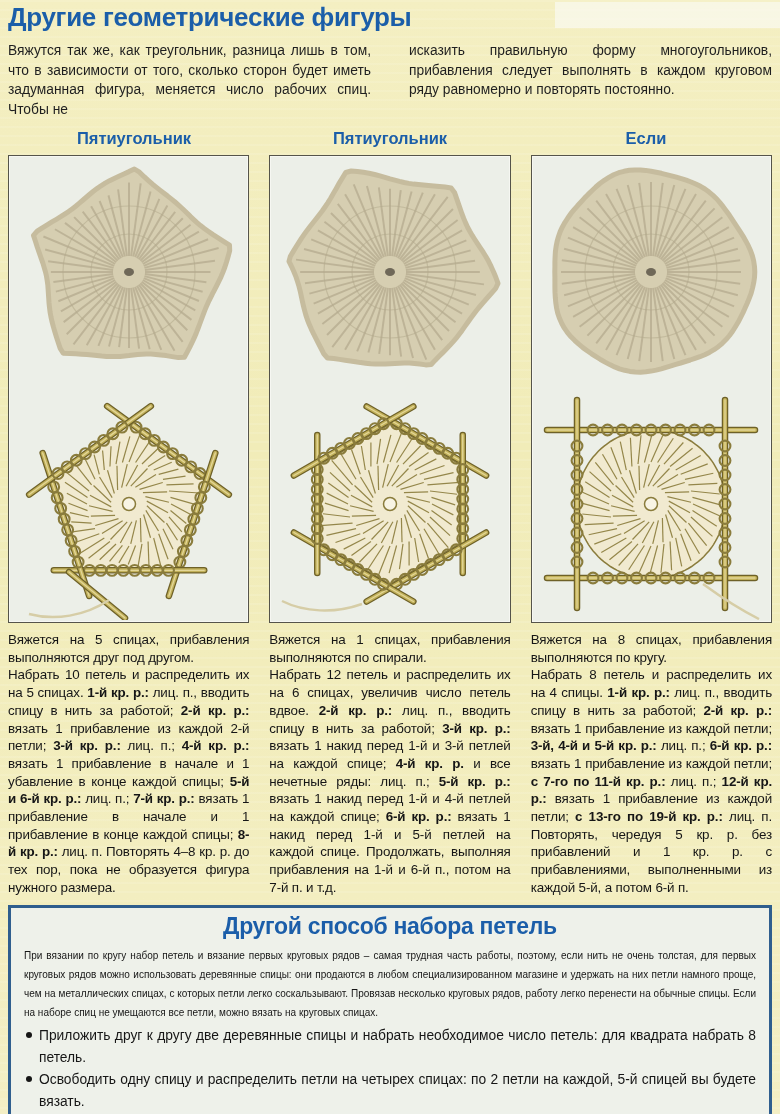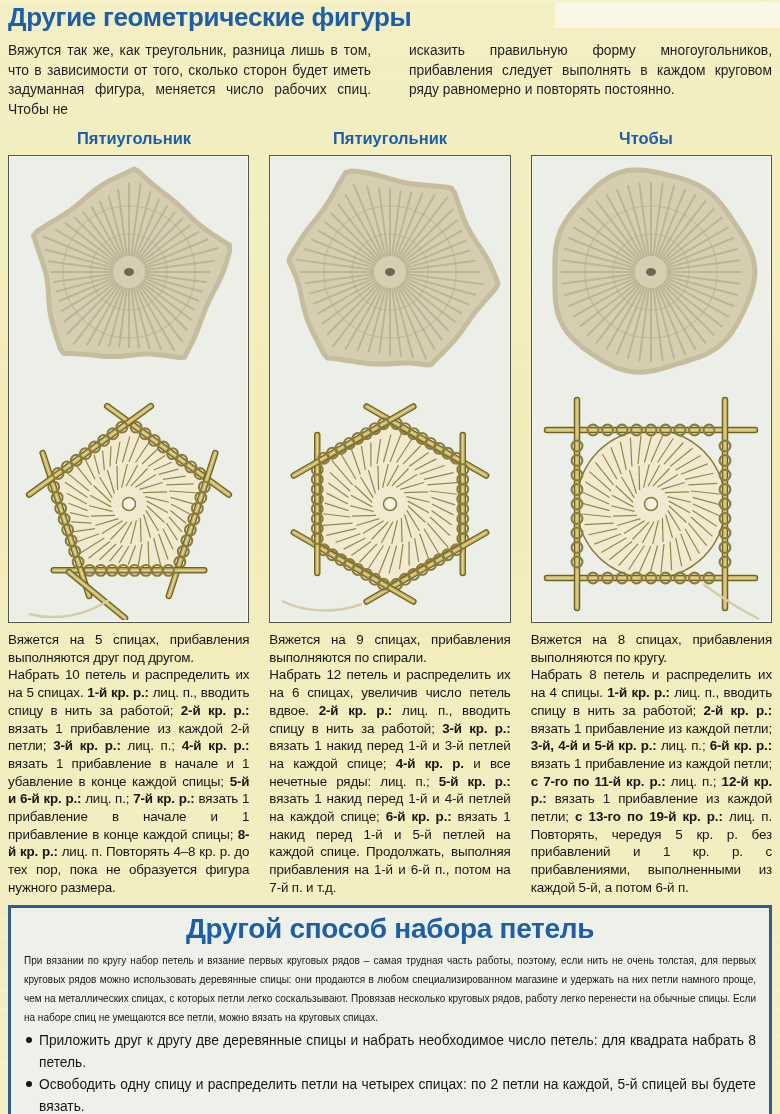--- a/index.html
+++ b/index.html
@@ -33,21 +33,21 @@
   .art{width:232px;height:232px;flex:0 0 auto;}
   .art svg{display:block;overflow:hidden;}
   .instructions{display:flex;gap:20px;margin-top:8px;}
   .instr{flex:1;font-size:13.4px;line-height:17.7px;text-align:justify;letter-spacing:-.15px;color:#161616;}
   .instr p{margin:0;}
   .b{font-weight:bold;}
   .castbox{
     margin:8px 0 0;border:3px solid #2f5e8e;background:#eef1ea;
     box-sizing:border-box;padding:2px 13px 10px;
   }
-  .castbox h2{color:#1b5ea9;text-align:center;font-size:28px;margin:3px 0 6px;font-weight:bold;letter-spacing:-.3px;}
+  .castbox h2{color:#1b5ea9;text-align:center;font-size:23px;margin:3px 0 6px;font-weight:bold;letter-spacing:-.3px;}
   .castbox .para{font-size:10px;line-height:19px;text-align:justify;margin:0 0 3px;color:#161616;}
   .cast-steps{margin:2px 0 0;}
   .cast-step{
     position:relative;padding-left:15px;font-size:13.8px;line-height:22px;
     text-align:justify;color:#161616;
   }
   .cast-step::before{
     content:"";position:absolute;left:2px;top:7px;width:6px;height:6px;border-radius:50%;background:#161616;
   }
 </style>
@@ -60,21 +60,21 @@
   <h1 class="page-title">Другие геометрические фигуры</h1>
 
   <div class="intro">
     <div class="col">Вяжутся так же, как треугольник, разница лишь в том, что в зависимости от того, сколько сторон будет иметь задуманная фигура, меняется число рабочих спиц. Чтобы не</div>
     <div class="col">исказить правильную форму многоугольников, прибавления следует выполнять в каждом круговом ряду равномерно и повторять постоянно.</div>
   </div>
 
   <div class="col-headers">
     <div class="hdr">Пятиугольник</div>
     <div class="hdr">Пятиугольник</div>
-    <div class="hdr">Чтобы</div>
+    <div class="hdr">Если</div>
   </div>
 
   <div class="boards">
     <div class="board">
       <div class="art">
           <svg viewBox="0 0 232 232" width="232" height="232">
             <path d="M210.0,116.0L208.0,120.8L205.8,125.4L203.6,129.9L201.4,134.2L199.2,138.3L197.2,142.4L195.2,146.4L193.4,150.5L191.7,154.6L190.1,158.8L188.5,163.1L186.9,167.5L185.2,172.0L183.4,176.7L181.4,181.4L179.2,186.2L176.8,191.1L174.2,196.1L171.4,201.3L165.4,201.6L159.1,200.6L153.2,199.6L147.8,198.9L142.8,198.4L138.0,198.1L133.4,198.1L129.0,198.3L124.7,198.6L120.4,199.1L116.0,199.6L111.6,200.0L107.1,200.4L102.6,200.6L98.0,200.6L93.4,200.4L88.7,200.1L83.9,199.6L79.0,199.1L73.9,198.6L68.6,198.2L62.9,197.8L56.8,197.5L50.2,197.2L47.2,192.4L45.3,186.7L43.5,181.2L41.9,176.0L40.4,170.9L39.1,166.0L38.0,161.1L37.1,156.2L36.5,151.4L36.0,146.7L35.7,142.1L35.4,137.6L35.1,133.2L34.8,128.9L34.2,124.6L33.5,120.3L32.5,116.0L31.2,111.6L29.8,106.9L28.1,102.1L26.3,96.9L24.4,91.5L22.5,85.6L20.5,79.4L24.2,75.1L29.3,71.8L34.2,68.8L38.9,65.9L43.4,63.3L47.7,60.7L51.7,58.1L55.6,55.6L59.2,52.9L62.7,50.2L66.1,47.4L69.5,44.5L73.0,41.5L76.5,38.5L80.1,35.5L84.0,32.6L88.0,29.8L92.2,27.2L96.6,24.7L101.2,22.4L105.9,20.2L110.9,17.9L116.0,15.6L121.4,13.0L126.5,16.2L131.1,20.7L135.4,24.6L139.5,28.2L143.5,31.4L147.3,34.4L151.0,37.3L154.7,40.1L158.2,42.9L161.7,45.7L165.0,48.6L168.2,51.5L171.4,54.5L174.5,57.5L177.5,60.6L180.7,63.6L184.0,66.6L187.5,69.6L191.3,72.5L195.5,75.5L200.0,78.6L205.1,81.8L210.5,85.3L216.5,89.1L216.7,94.6L215.2,100.3L213.6,105.7L211.9,111.0Z" fill="#d6ceb1" stroke="#c6bc9e" stroke-width="5" stroke-linejoin="round"></path>
             <line x1="132" y1="116" x2="197.48611736337534" y2="116" stroke="#b3a98d" stroke-width="2" opacity="0.7"></line>
             <line x1="131.86311778198097" y1="118.08841907552082" x2="193.4342046107849" y2="126.19440643570327" stroke="#b3a98d" stroke-width="2" opacity="0.7"></line>
             <line x1="131.45481322062508" y1="120.14110472164033" x2="189.6431085047072" y2="135.73261145195383" stroke="#b3a98d" stroke-width="2" opacity="0.7"></line>
@@ -631,21 +631,21 @@
         </div>
     </div>
   </div>
 
   <div class="instructions">
     <div class="instr">
       <p>Вяжется на 5 спицах, прибавления выполняются друг под другом.</p>
       <p><span>Набрать 10 петель и распределить их на 5 спицах. </span><span class="b">1-й кр. р.:</span><span> лиц. п., вводить спицу в нить за работой; </span><span class="b">2-й кр. р.:</span><span> вязать 1 прибавление из каждой 2-й петли; </span><span class="b">3-й кр. р.:</span><span> лиц. п.; </span><span class="b">4-й кр. р.:</span><span> вязать 1 прибавление в начале и 1 убавление в конце каждой спицы; </span><span class="b">5-й и 6-й кр. р.:</span><span> лиц. п.; </span><span class="b">7-й кр. р.:</span><span> вязать 1 прибавление в начале и 1 прибавление в конце каждой спицы; </span><span class="b">8-й кр. р.:</span><span> лиц. п. Повторять 4–8 кр. р. до тех пор, пока не образуется фигура нужного размера.</span></p>
     </div>
     <div class="instr">
-      <p>Вяжется на 9 спицах, прибавления выполняются по спирали.</p>
+      <p>Вяжется на 1 спицах, прибавления выполняются по спирали.</p>
       <p><span>Набрать 12 петель и распределить их на 6 спицах, увеличив число петель вдвое. </span><span class="b">2-й кр. р.:</span><span> лиц. п., вводить спицу в нить за работой; </span><span class="b">3-й кр. р.:</span><span> вязать 1 накид перед 1-й и 3-й петлей на каждой спице; </span><span class="b">4-й кр. р.</span><span> и все нечетные ряды: лиц. п.; </span><span class="b">5-й кр. р.:</span><span> вязать 1 накид перед 1-й и 4-й петлей на каждой спице; </span><span class="b">6-й кр. р.:</span><span> вязать 1 накид перед 1-й и 5-й петлей на каждой спице. Продолжать, выполняя прибавления на 1-й и 6-й п., потом на 7-й п. и т.д.</span></p>
     </div>
     <div class="instr">
       <p>Вяжется на 8 спицах, прибавления выполняются по кругу.</p>
       <p><span>Набрать 8 петель и распределить их на 4 спицы. </span><span class="b">1-й кр. р.:</span><span> лиц. п., вводить спицу в нить за работой; </span><span class="b">2-й кр. р.:</span><span> вязать 1 прибавление из каждой петли; </span><span class="b">3-й, 4-й и 5-й кр. р.:</span><span> лиц. п.; </span><span class="b">6-й кр. р.:</span><span> вязать 1 прибавление из каждой петли; </span><span class="b">с 7-го по 11-й кр. р.:</span><span> лиц. п.; </span><span class="b">12-й кр. р.:</span><span> вязать 1 прибавление из каждой петли; </span><span class="b">с 13-го по 19-й кр. р.:</span><span> лиц. п. Повторять, чередуя 5 кр. р. без прибавлений и 1 кр. р. с прибавлениями, выполненными из каждой 5-й, а потом 6-й п.</span></p>
     </div>
   </div>
 
   <div class="castbox">
     <h2>Другой способ набора петель</h2>

